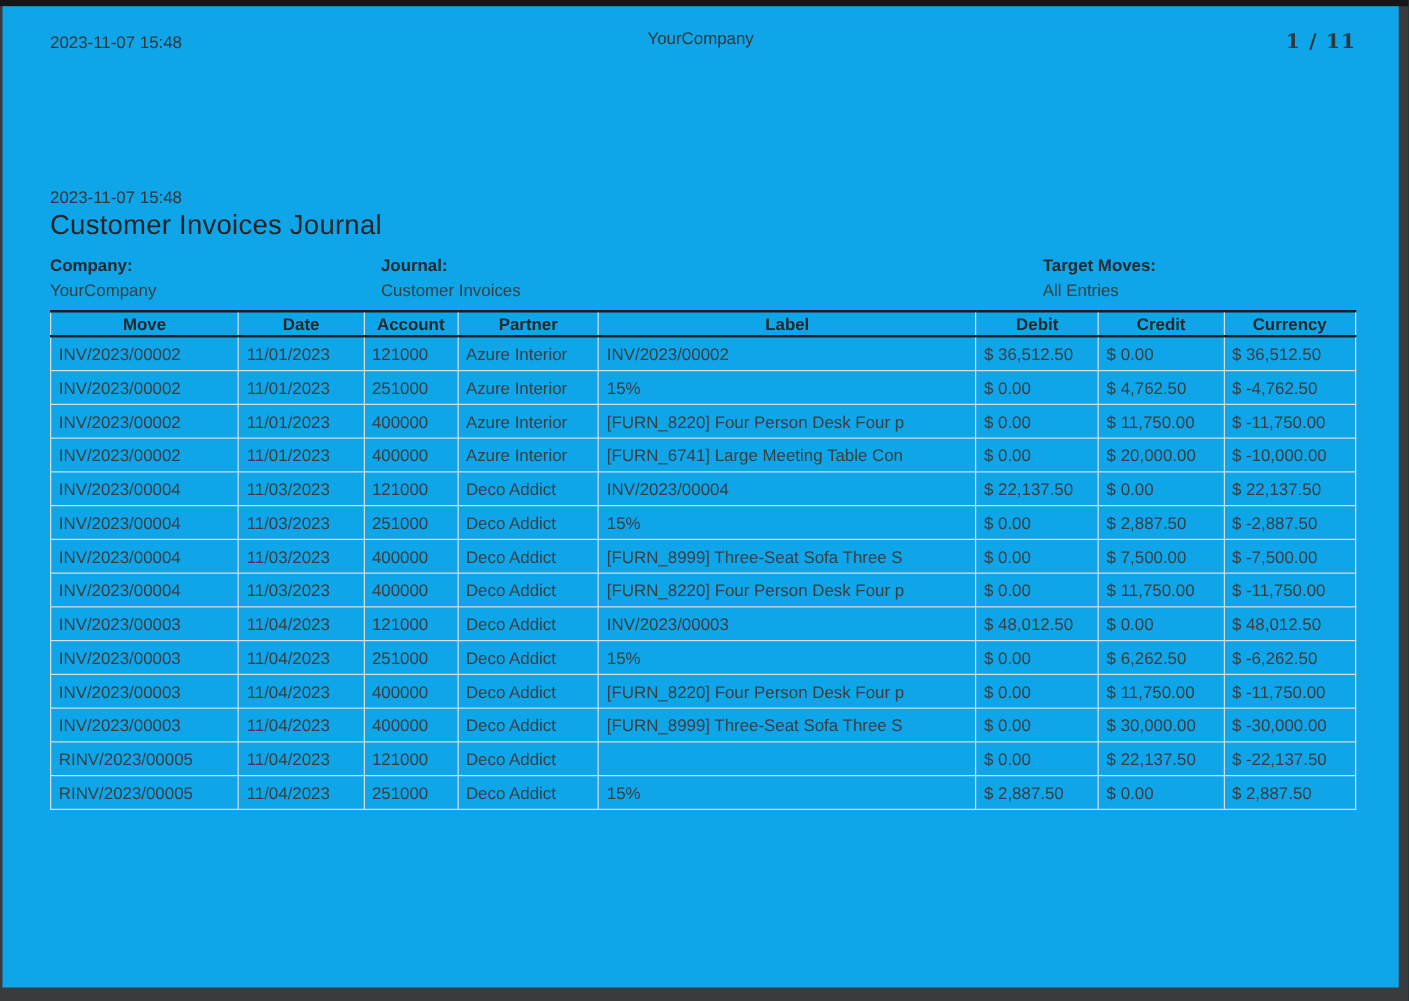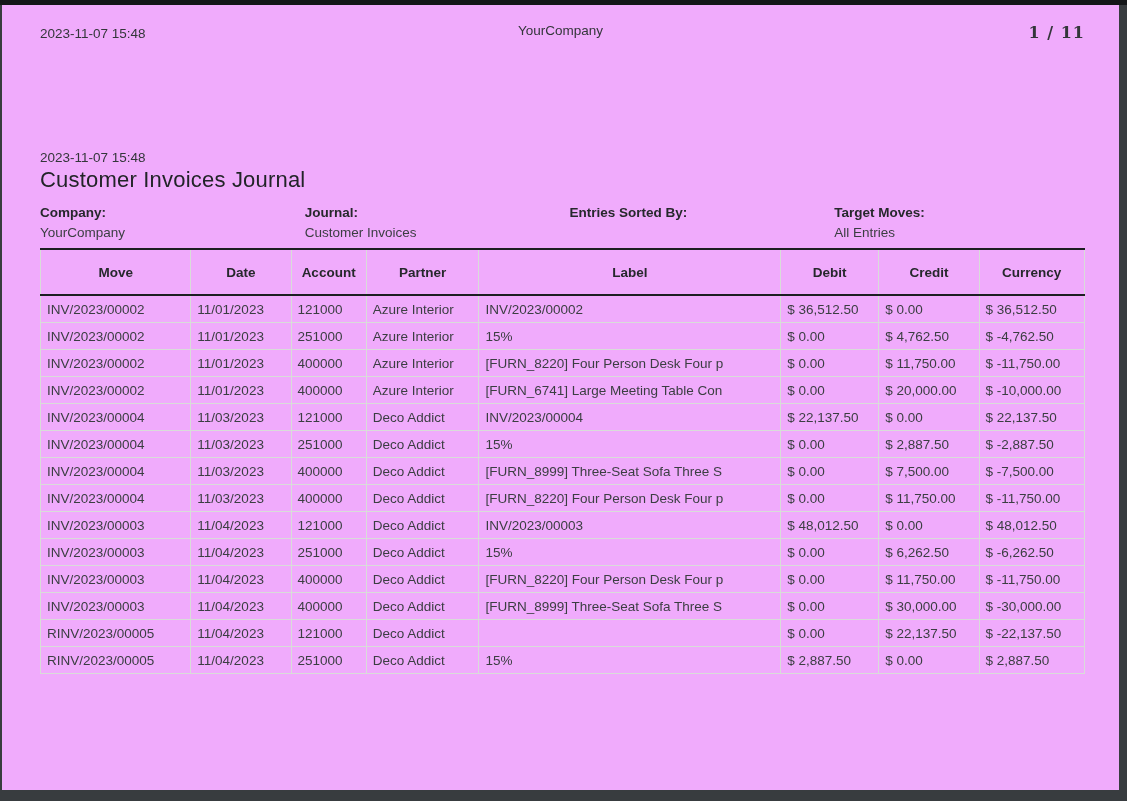--- a/index.html
+++ b/index.html
@@ -4,21 +4,21 @@
 <style>
   html,body{margin:0;padding:0;background:#24272a;}
   .viewport{
     position:relative;width:1127px;height:801px;overflow:hidden;
     background:#383c3f;
     font-family:"Liberation Sans",sans-serif;
   }
   .top-edge{position:absolute;top:0;left:0;right:0;height:5px;background:#141618;}
   .page{
     position:absolute;top:5px;left:2px;right:8px;bottom:11px;
-    background:#f0abfc;color:#3b3e42;
+    background:#0ea5e9;color:#3b3e42;
     box-sizing:border-box;
     padding:18px 34px 0 38px;
   }
   
   .run-header{display:flex;align-items:baseline;justify-content:space-between;font-size:13.5px;color:#33363a;}
   .run-header .center{position:absolute;left:0;right:0;text-align:center;}
   .pagenum{font-family:"DejaVu Serif","Liberation Serif",serif;font-weight:bold;font-size:16px;letter-spacing:1px;}
   
   .report{margin-top:108px;}
   .small-date{font-size:13.5px;color:#33363a;}
@@ -28,21 +28,21 @@
   .meta-label{font-weight:bold;color:#26282c;}
   .meta-value{color:#3b3e42;}
   
   table{width:100%;border-collapse:collapse;table-layout:fixed;font-size:13.5px;color:#3b3e42;}
   col.c0{width:14.4%}col.c1{width:9.6%}col.c2{width:7.2%}col.c3{width:10.8%}
   col.c4{width:28.9%}col.c5{width:9.4%}col.c6{width:9.6%}col.c7{width:10.1%}
   thead th{
     border-top:2.5px solid #1c1e21;border-bottom:2.5px solid #1c1e21;
     border-left:1px solid #d9dcd9;border-right:1px solid #d9dcd9;
     font-weight:bold;color:#26282c;text-align:center;
-    padding:13px 4px;height:18px;
+    padding:0 4px;height:18px;
   }
   tbody td{
     border:1px solid #d9dcd9;
     padding:5px 6px;height:16px;
     white-space:nowrap;overflow:hidden;text-overflow:clip;
     vertical-align:middle;text-align:left;
   }
 </style>
 </head>
 <body>
@@ -65,21 +65,20 @@
       <div class="meta-grid">
           <div class="meta-col">
             <div class="meta-label">Company:</div>
             <div class="meta-value">YourCompany</div>
           </div>
           <div class="meta-col">
             <div class="meta-label">Journal:</div>
             <div class="meta-value">Customer Invoices</div>
           </div>
           <div class="meta-col">
-            <div class="meta-label">Entries Sorted By:</div>
           </div>
           <div class="meta-col">
             <div class="meta-label">Target Moves:</div>
             <div class="meta-value">All Entries</div>
           </div>
         </div>
 
       <table>
         <colgroup>
           <col class="c0">

